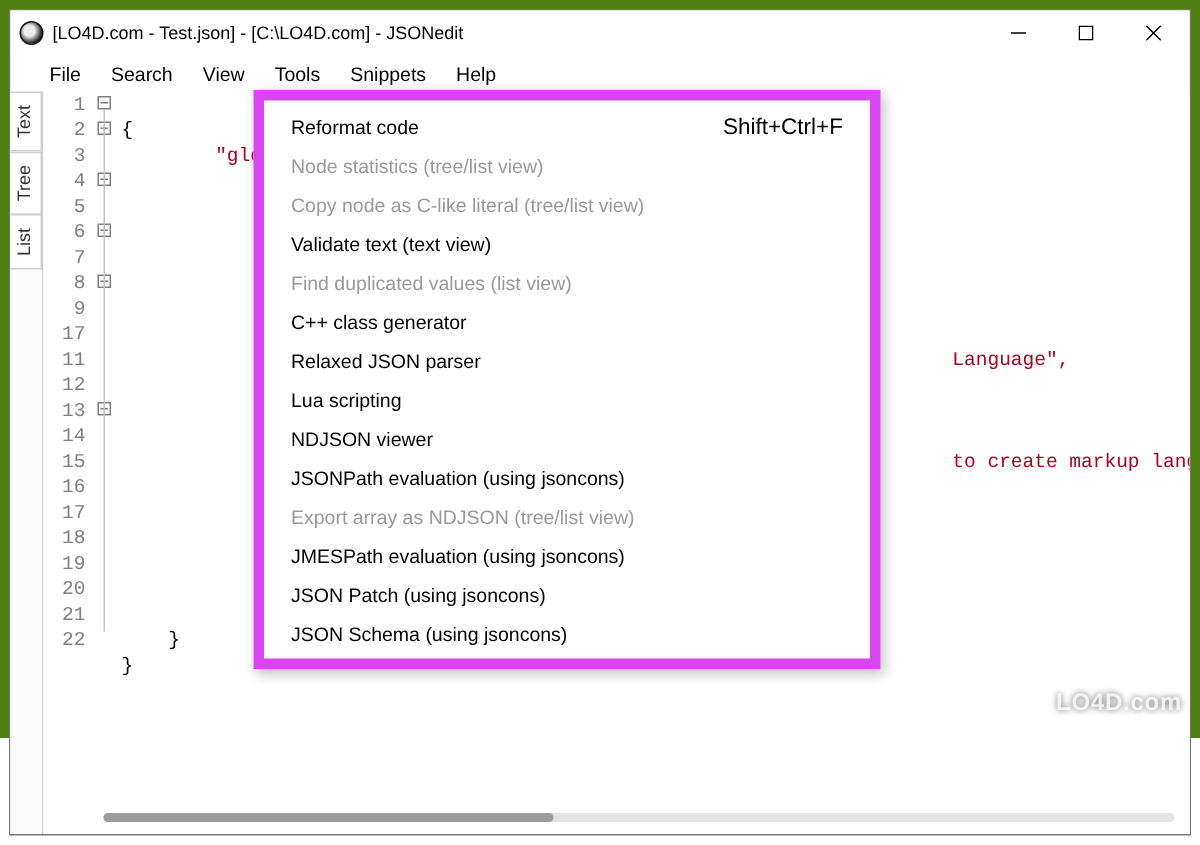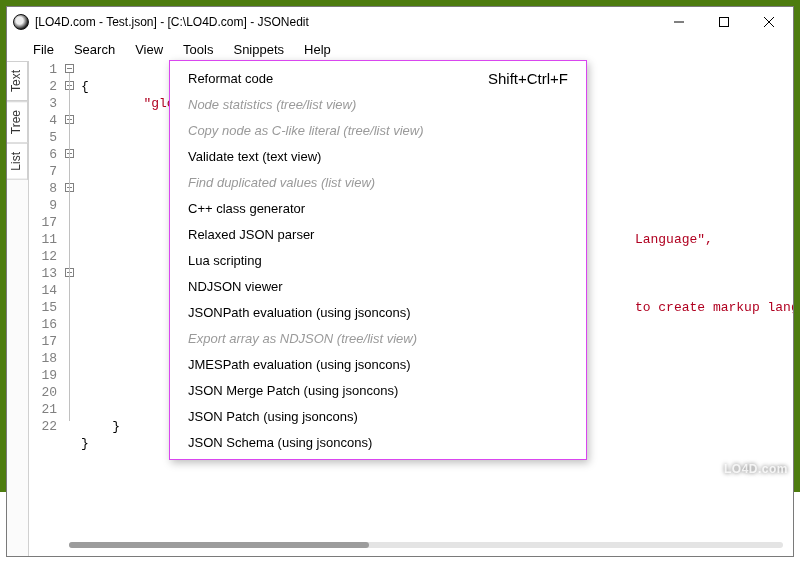--- a/index.html
+++ b/index.html
@@ -28,30 +28,30 @@
   .fold-box { width: 9px; height: 9px; border: 1px solid #808080; position: absolute; left: 2px; background:#fff; }
   .fold-box::before, .fold-box::after { content:""; position:absolute; background:#808080; }
   .fold-box::before { left:1px; right:1px; top:3px; height:1px; }
   .fold-line { position:absolute; left:6px; width:1px; background:#c0c0c0; }
   .code { position: absolute; left: 52px; top: 0; right: 0; white-space: pre; }
   .code .str { color: #b00020; }
   .code .pun { color: #000; }
   .line-hl { position:absolute; left:0; right:0; height:17px; background:#fff2b3; z-index:-1;}
   .line-hl.sel { background:#fff2b3; }
   
-  .dropdown { position: absolute; left: 162px; top: 53px; width: 418px; background: #fff; border: 1px solid #d946ef; box-shadow: 2px 3px 8px rgba(0,0,0,0.25); padding: 4px 0; z-index: 100; }
+  .dropdown { position: absolute; left: 162px; top: 53px; width: 418px; background: #fff; border: 7px solid #d946ef; box-shadow: 2px 3px 8px rgba(0,0,0,0.25); padding: 4px 0; z-index: 100; }
   .dd-item { display: flex; align-items: center; height: 26px; padding: 0 18px 0 18px; font-size: 13px; color:#000;}
-  .dd-item.disabled { color: #9a9a9a; font-style: italic; }
+  .dd-item.disabled { color: #9a9a9a; }
   .dd-item .dd-label { flex: 1; }
   .dd-item .dd-accel { color: #000; font-size: 15px; }
   
   .hscroll { position:absolute; left: 40px; right: 10px; bottom: 8px; height: 6px; background: #e4e4e4; border-radius:3px; }
   .hscroll-thumb { position:absolute; left:0; width:300px; top:0; bottom:0; background:#9c9c9c; border-radius:3px; }
   
-  .watermark { position: absolute; right: 12px; bottom: 10px; font-size: 12px; color: rgba(255,255,255,0.8); text-shadow: 0 0 4px rgba(0,0,0,0.6); font-weight:600; letter-spacing:0.5px; display:flex; align-items:center; gap:14px;}
+  .watermark { position: absolute; right: 12px; bottom: 10px; font-size: 16px; color: rgba(255,255,255,0.8); text-shadow: 0 0 4px rgba(0,0,0,0.6); font-weight:600; letter-spacing:0.5px; display:flex; align-items:center; gap:14px;}
   .watermark .wm-icon { width:26px; height:26px; border-radius:50%; background: rgba(255,255,255,0.5); border:2px solid rgba(255,255,255,0.7); display:inline-block;}
 </style>
 </head>
 <body>
 
 <div class="outer-frame">
   <div class="window">
 
     <div class="titlebar">
       <span class="app-icon"></span>
@@ -195,23 +195,20 @@
       <div class="dd-item">
         <span class="dd-label">JSONPath evaluation (using jsoncons)</span>
       </div>
       <div class="dd-item disabled">
         <span class="dd-label">Export array as NDJSON (tree/list view)</span>
       </div>
       <div class="dd-item">
         <span class="dd-label">JMESPath evaluation (using jsoncons)</span>
       </div>
       <div class="dd-item">
-        <span class="dd-label">JSON Merge Patch (using jsoncons)</span>
-      </div>
-      <div class="dd-item">
         <span class="dd-label">JSON Patch (using jsoncons)</span>
       </div>
       <div class="dd-item">
         <span class="dd-label">JSON Schema (using jsoncons)</span>
       </div>
     </div>
 
   </div>
 
   <div class="watermark">

